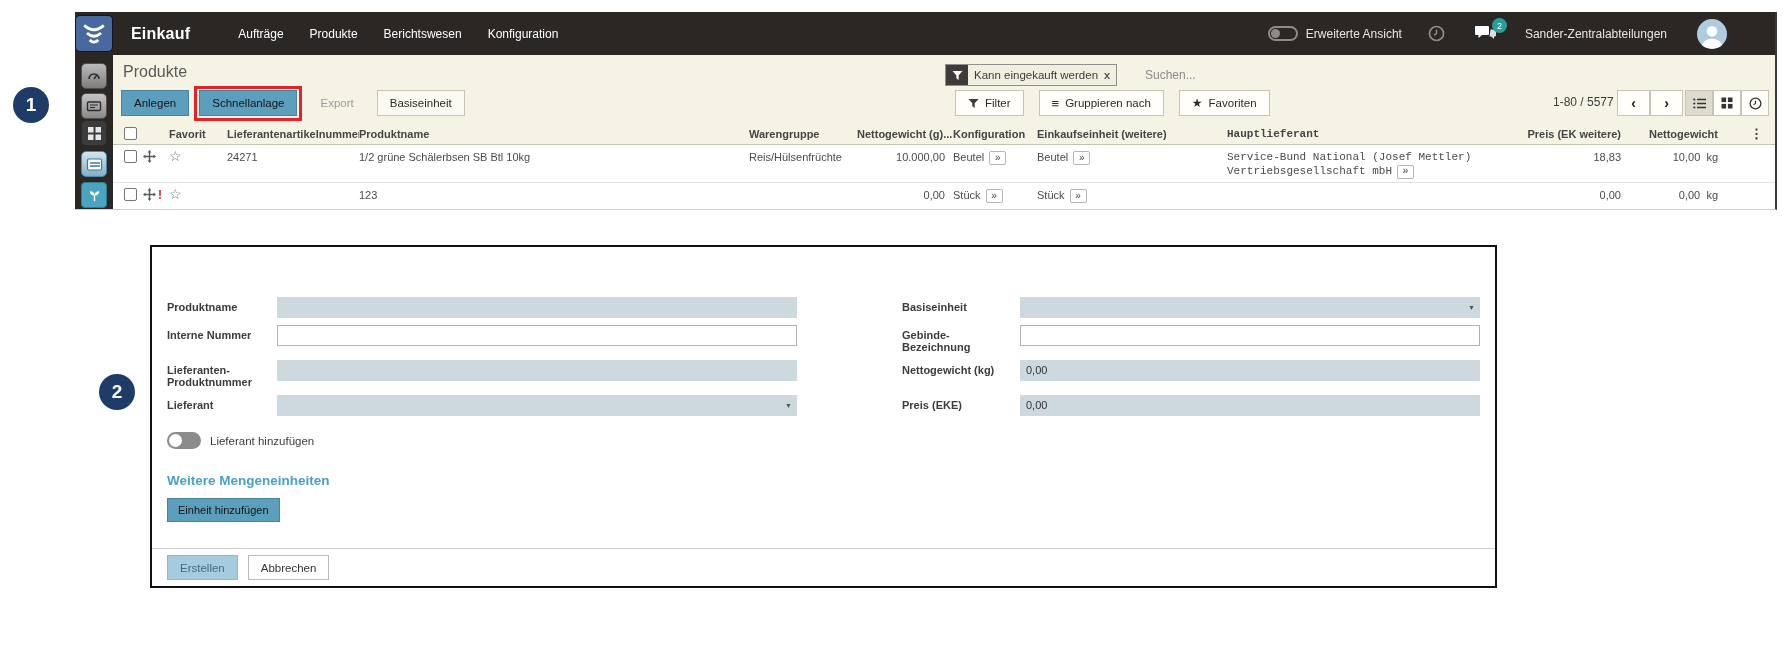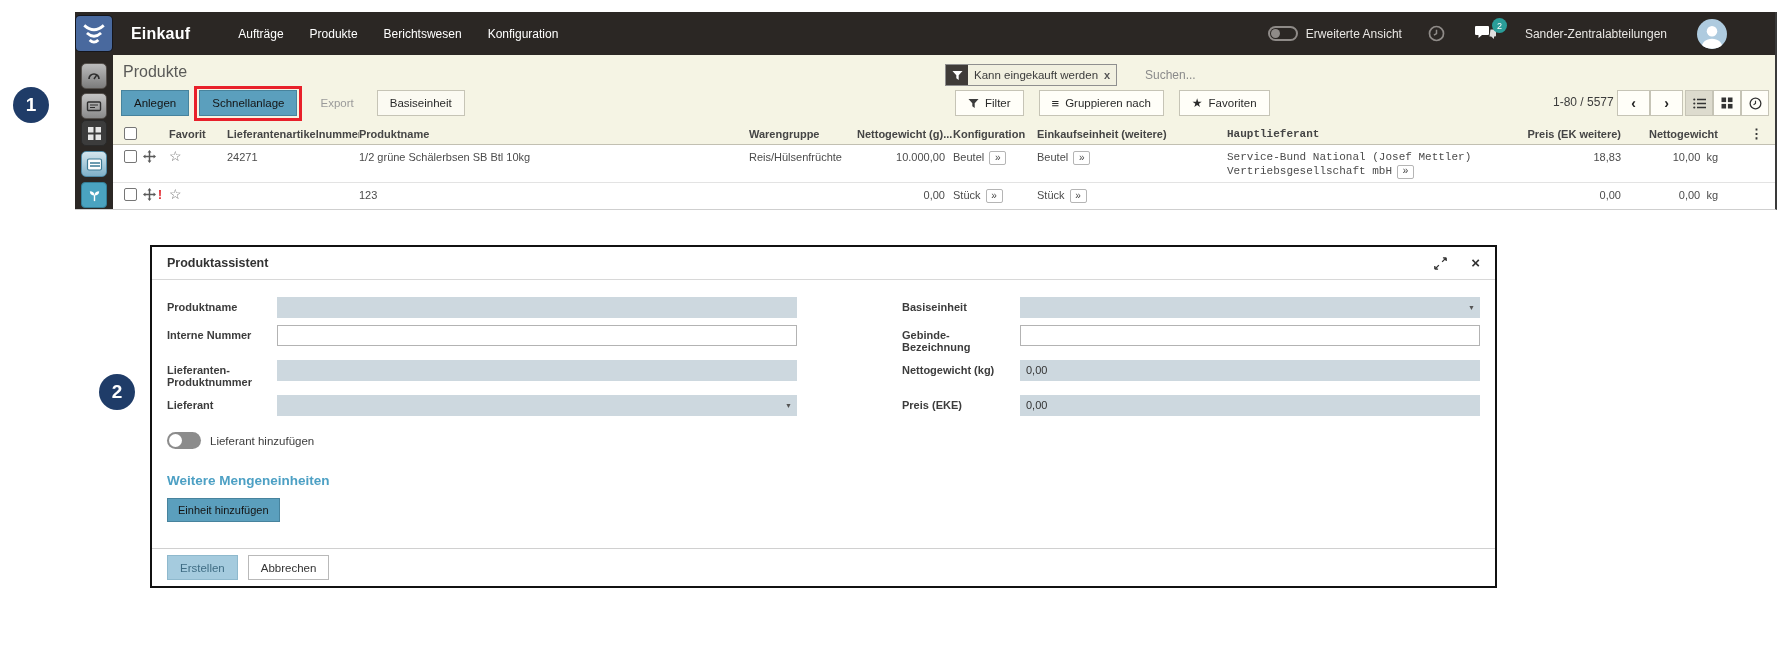--- a/index.html
+++ b/index.html
@@ -362,29 +362,20 @@
               <span>0,00</span>&nbsp;&nbsp;<span>kg</span>
             </span>
             <span class="cell c-opt"></span>
           </div>
         </div>
       </div>
     </div>
   </section>
 
   <section class="modal">
-    <div class="m-head">
-      <span class="m-title">Produktassistent</span>
-      <span class="m-head-icons">
-        <svg width="13" height="13" viewBox="0 0 16 16">
-          <path d="M10 6 L15 1 M15 1 h-4 M15 1 v4 M6 10 L1 15 M1 15 h4 M1 15 v-4" stroke="#333" stroke-width="1.6" fill="none"></path>
-        </svg>
-        <span class="m-close">×</span>
-      </span>
-    </div>
 
     <div class="m-body">
 
       <div class="form-grid">
 
         <span class="f-label">Produktname</span>
         <span class="f-input filled"></span>
         <span class="gap-col"></span>
         <span class="f-label">Basiseinheit</span>
         <span class="f-input filled">

